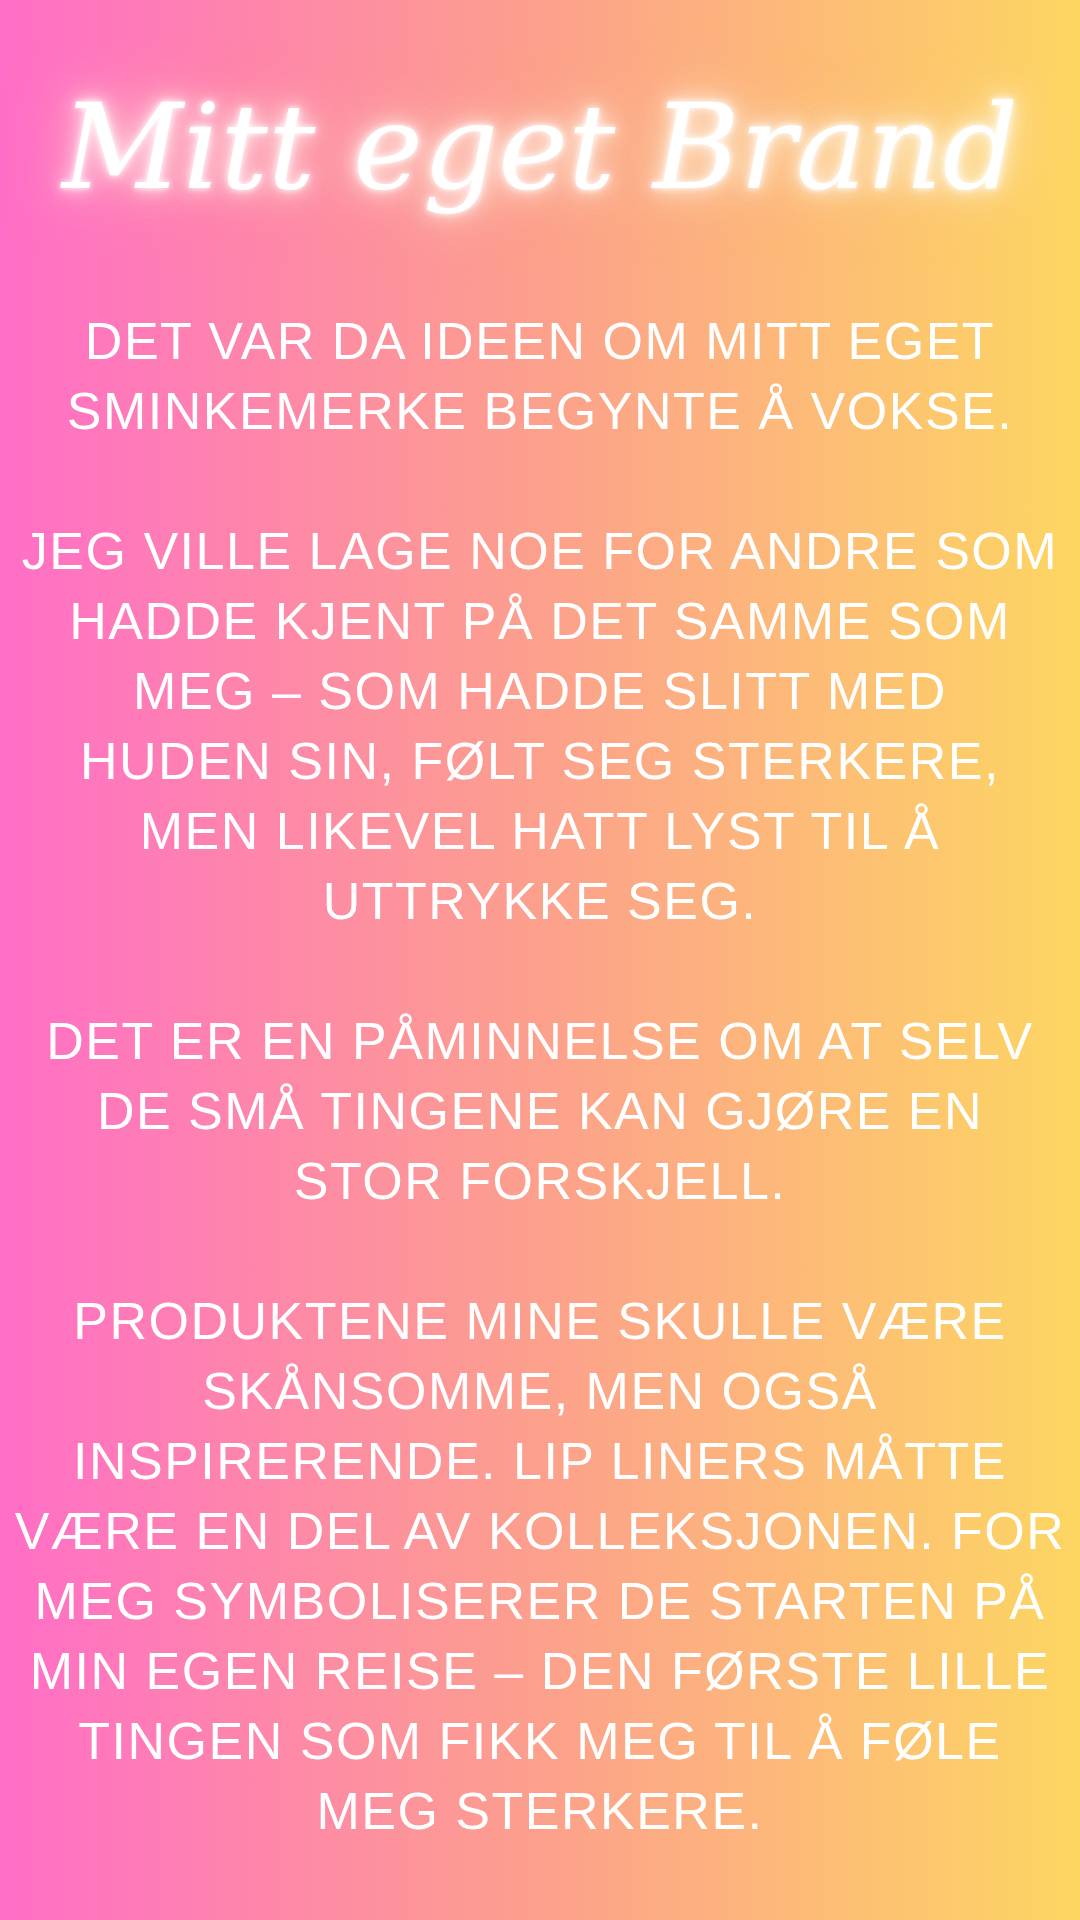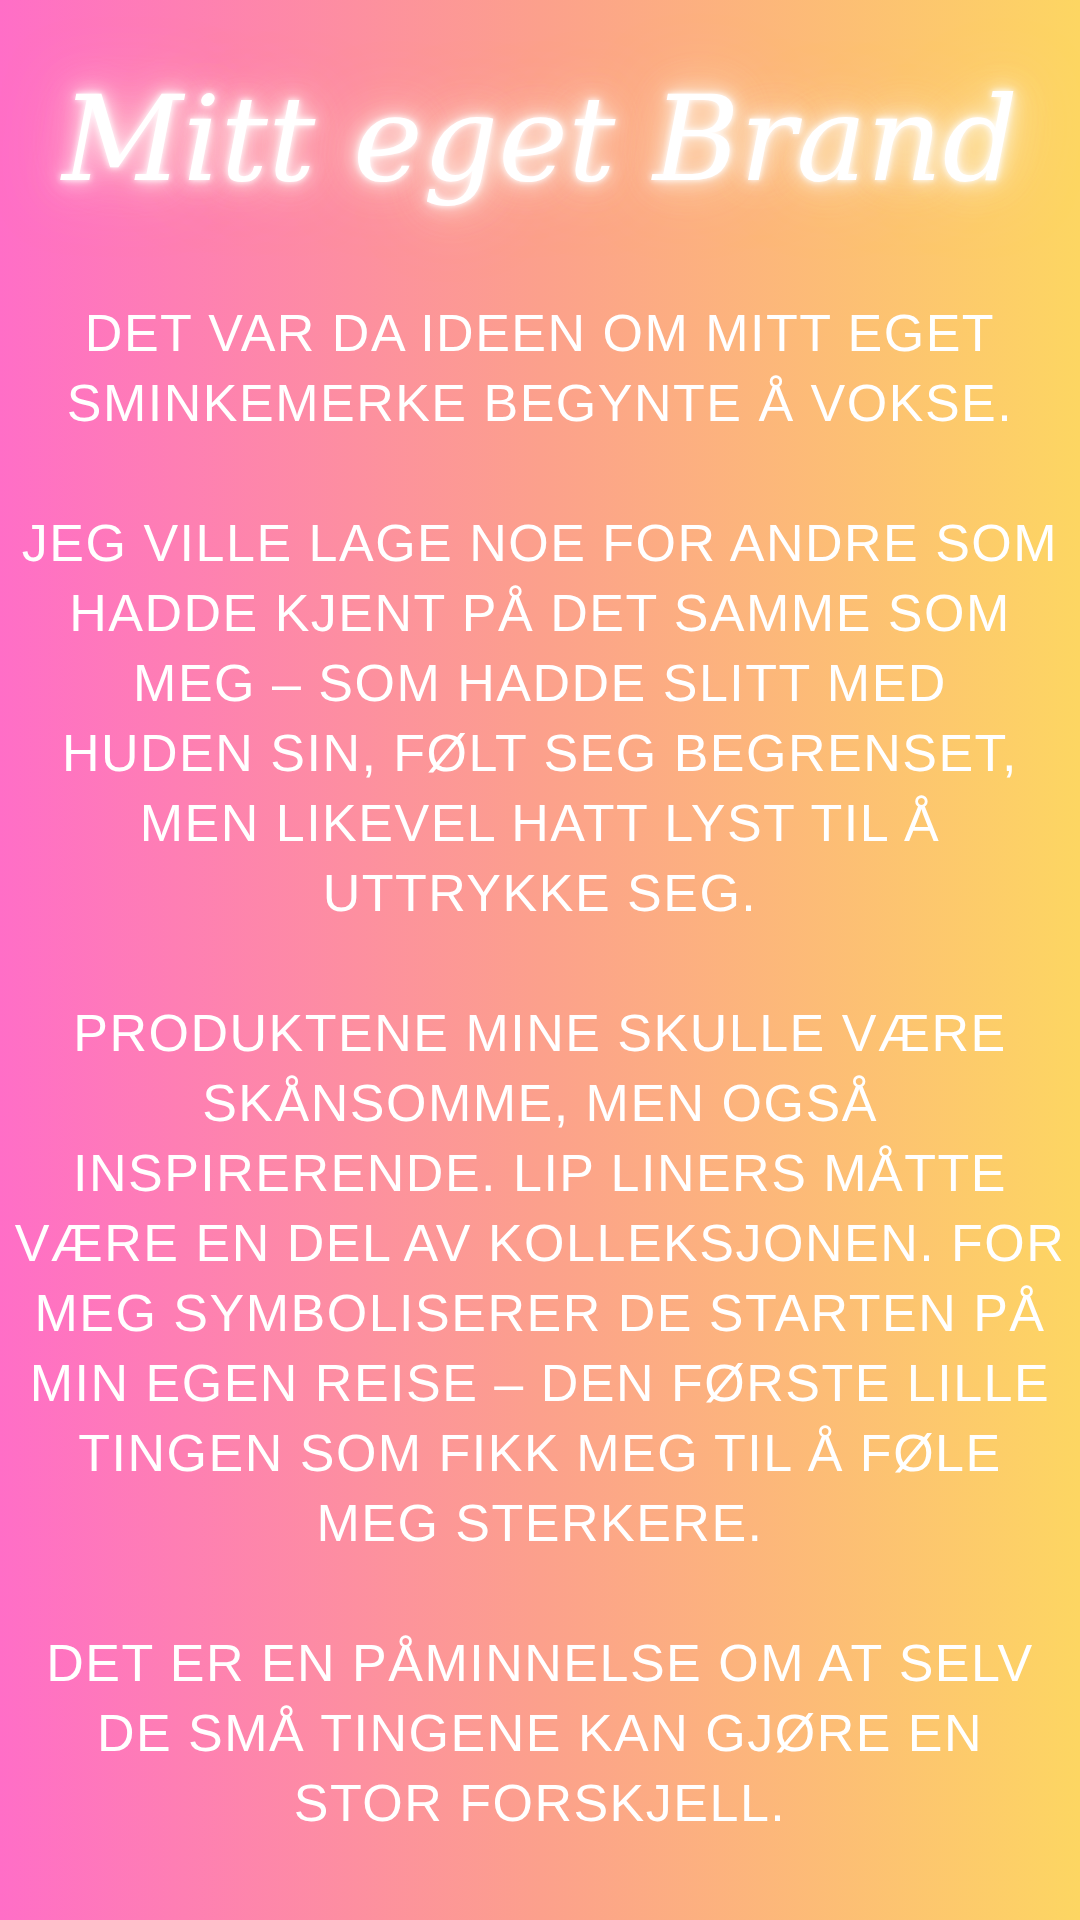--- a/index.html
+++ b/index.html
@@ -7,21 +7,21 @@
     padding: 0;
   }
   .canvas {
     position: relative;
     width: 1080px;
     height: 1920px;
     overflow: hidden;
     background: linear-gradient(90deg, #ff6ec7 0%, #fca08c 50%, #fdd662 100%);
   }
   .title {
-    margin: 8px;
+    margin: 16px;
     padding-top: 46px;
     height: 214px;
     text-align: center;
     color: #ffffff;
     font-family: "DejaVu Serif", serif;
     font-style: italic;
     font-weight: 400;
     font-size: 118px;
     line-height: 170px;
     text-shadow:
@@ -55,28 +55,28 @@
 
 <div class="canvas">
   <h1 class="title">Mitt eget Brand</h1>
 
   <div class="content">
     <p>DET VAR DA IDEEN OM MITT EGET
 SMINKEMERKE BEGYNTE Å VOKSE.</p>
     <p>JEG VILLE LAGE NOE FOR ANDRE SOM
 HADDE KJENT PÅ DET SAMME SOM
 MEG – SOM HADDE SLITT MED
-HUDEN SIN, FØLT SEG BEGRENSET,
+HUDEN SIN, FØLT SEG STERKERE,
 MEN LIKEVEL HATT LYST TIL Å
 UTTRYKKE SEG.</p>
+    <p>DET ER EN PÅMINNELSE OM AT SELV
+DE SMÅ TINGENE KAN GJØRE EN
+STOR FORSKJELL.</p>
     <p>PRODUKTENE MINE SKULLE VÆRE
 SKÅNSOMME, MEN OGSÅ
 INSPIRERENDE. LIP LINERS MÅTTE
 VÆRE EN DEL AV KOLLEKSJONEN. FOR
 MEG SYMBOLISERER DE STARTEN PÅ
 MIN EGEN REISE – DEN FØRSTE LILLE
 TINGEN SOM FIKK MEG TIL Å FØLE
 MEG STERKERE.</p>
-    <p>DET ER EN PÅMINNELSE OM AT SELV
-DE SMÅ TINGENE KAN GJØRE EN
-STOR FORSKJELL.</p>
   </div>
 </div>
 
 </body></html>

